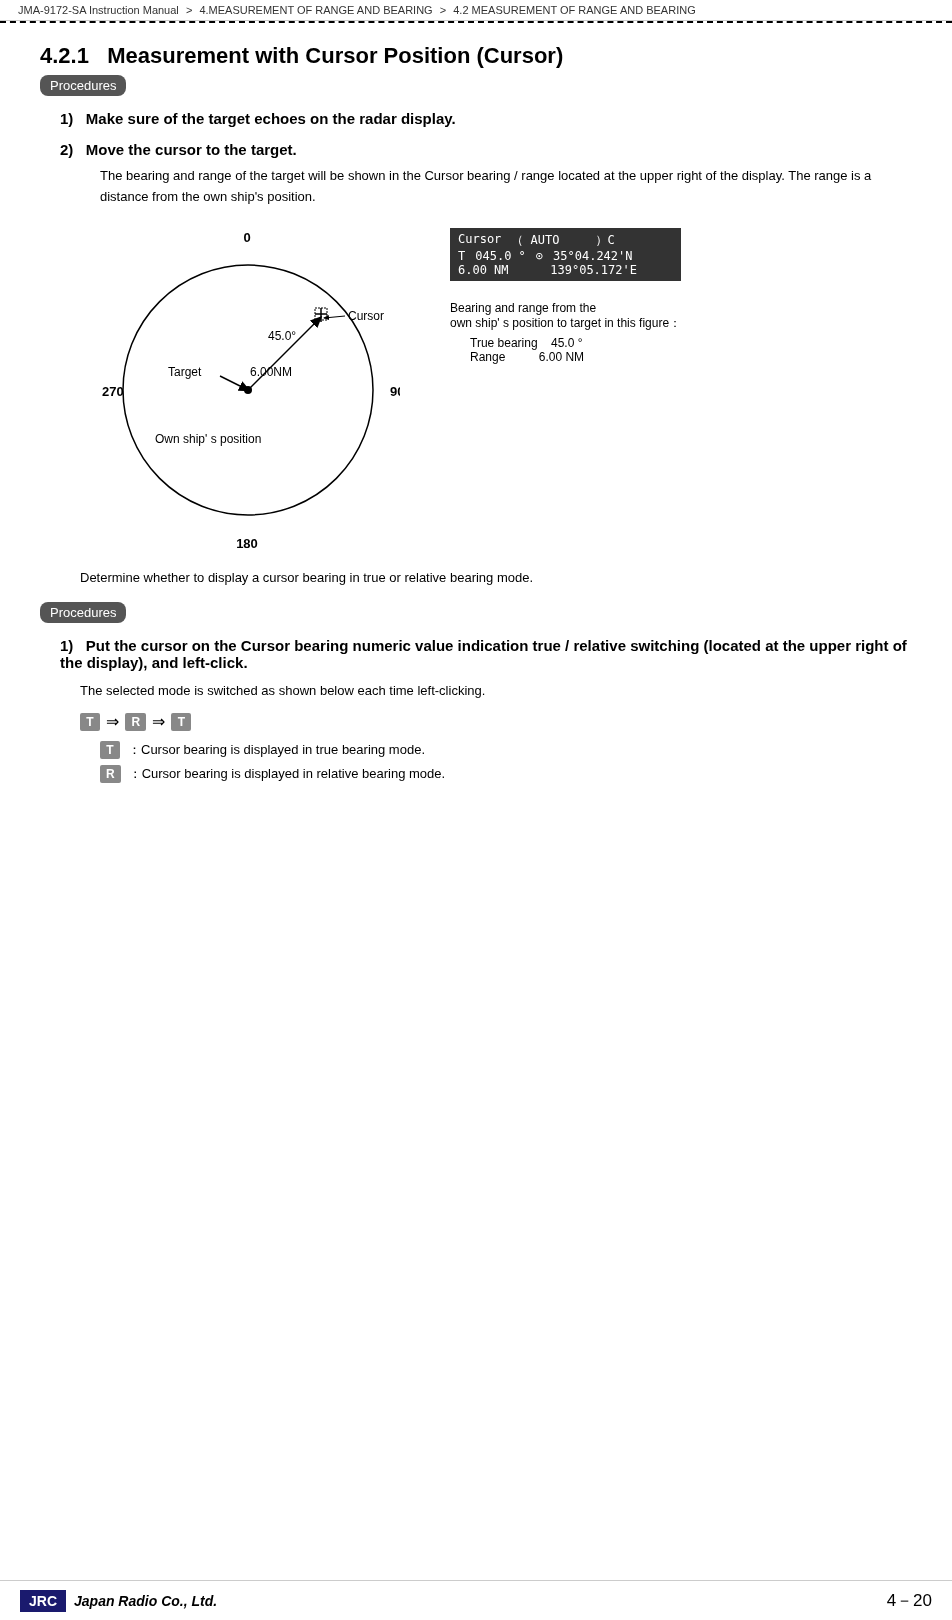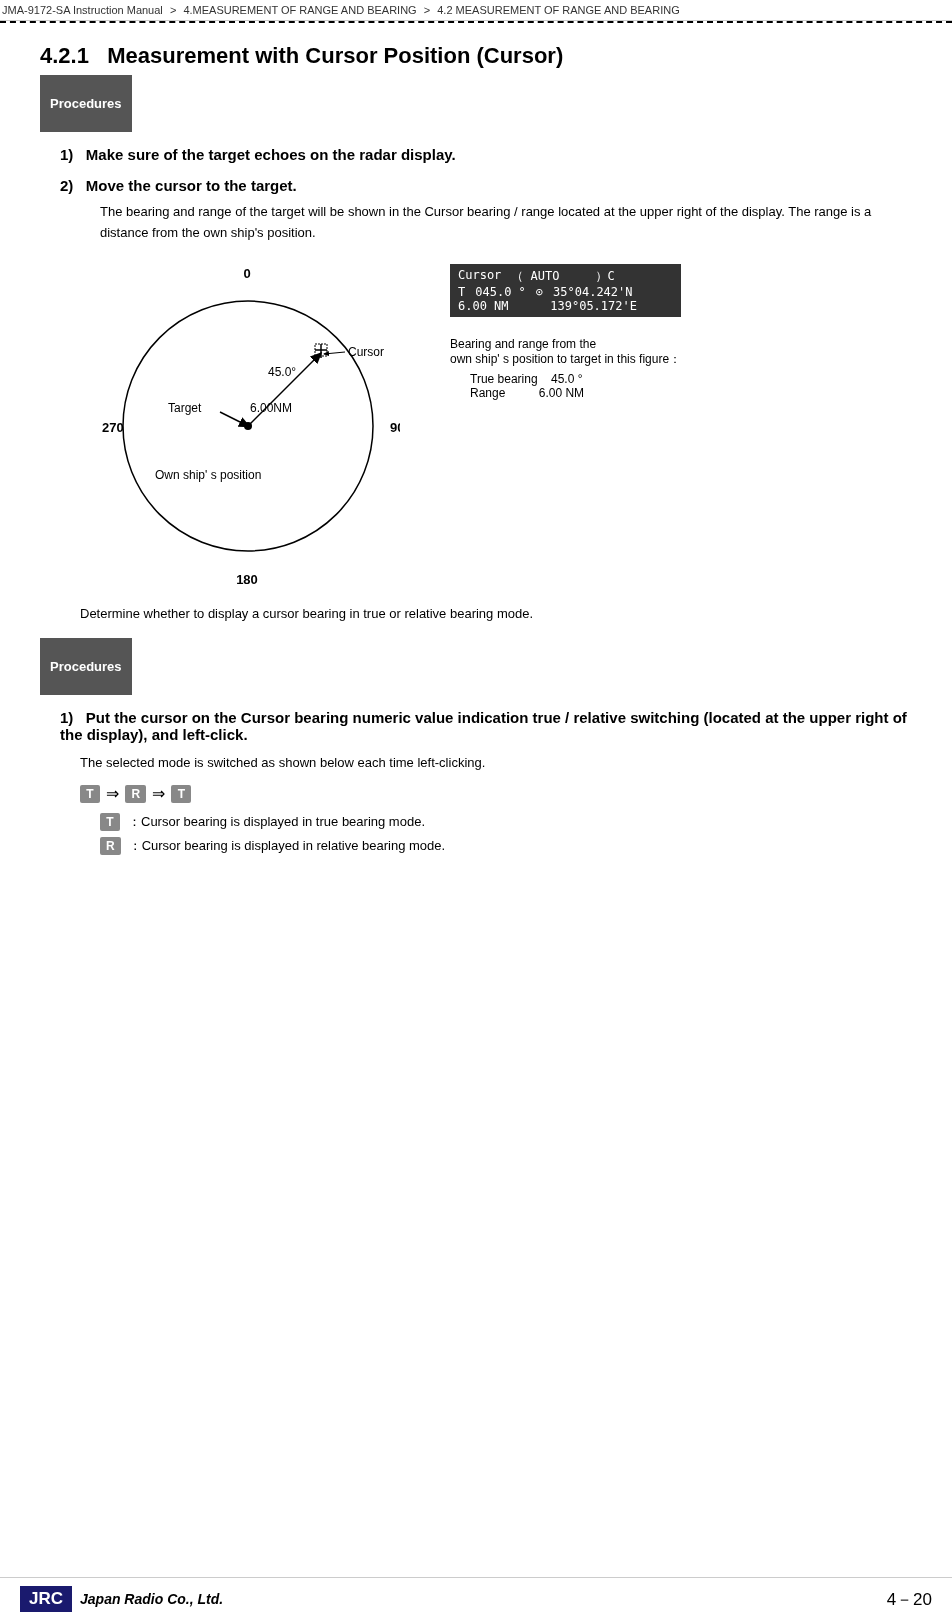--- a/index.html
+++ b/index.html
@@ -7,21 +7,21 @@
       font-family: Arial, sans-serif;
       background: #fff;
       color: #000;
       font-size: 14px;
       width: 952px;
       min-height: 1620px;
       position: relative;
     }
     .breadcrumb-bar {
       font-size: 11px;
-      padding: 4px 0;
+      padding: 4px 16px;
       border-bottom: 1px solid #ccc;
       color: #333;
     }
     .breadcrumb-bar span { margin: 0 2px; }
     .dashed-line {
       border-top: 2px dashed #000;
       margin: 0 0 0 0;
     }
     .main-content {
       padding: 20px 40px 20px 40px;
@@ -29,24 +29,24 @@
     h2.section-title {
       font-size: 22px;
       font-weight: bold;
       margin-bottom: 6px;
     }
     .procedures-badge {
       display: inline-block;
       background: #555;
       color: #fff;
       font-size: 13px;
-      font-weight: bold;
-      padding: 21px 10px;
+      font-weight: normal;
+      padding: 3px 10px;
       margin-bottom: 14px;
-      border-radius: 0;
+      border-radius: 8px;
     }
     .step {
       margin-left: 20px;
       margin-bottom: 10px;
     }
     .step-number {
       font-size: 15px;
       font-weight: bold;
       margin-bottom: 4px;
     }
@@ -158,21 +158,21 @@
     }
     .footer-logo {
       display: flex;
       align-items: center;
       gap: 8px;
     }
     .jrc-badge {
       background: #1a1a6e;
       color: #fff;
       font-weight: bold;
-      font-size: 17px;
+      font-size: 14px;
       padding: 2px 8px;
       border: 1px solid #1a1a6e;
     }
     .footer-logo-text {
       font-size: 14px;
       font-style: italic;
       font-weight: bold;
     }
     .page-num {
       font-size: 17px;

